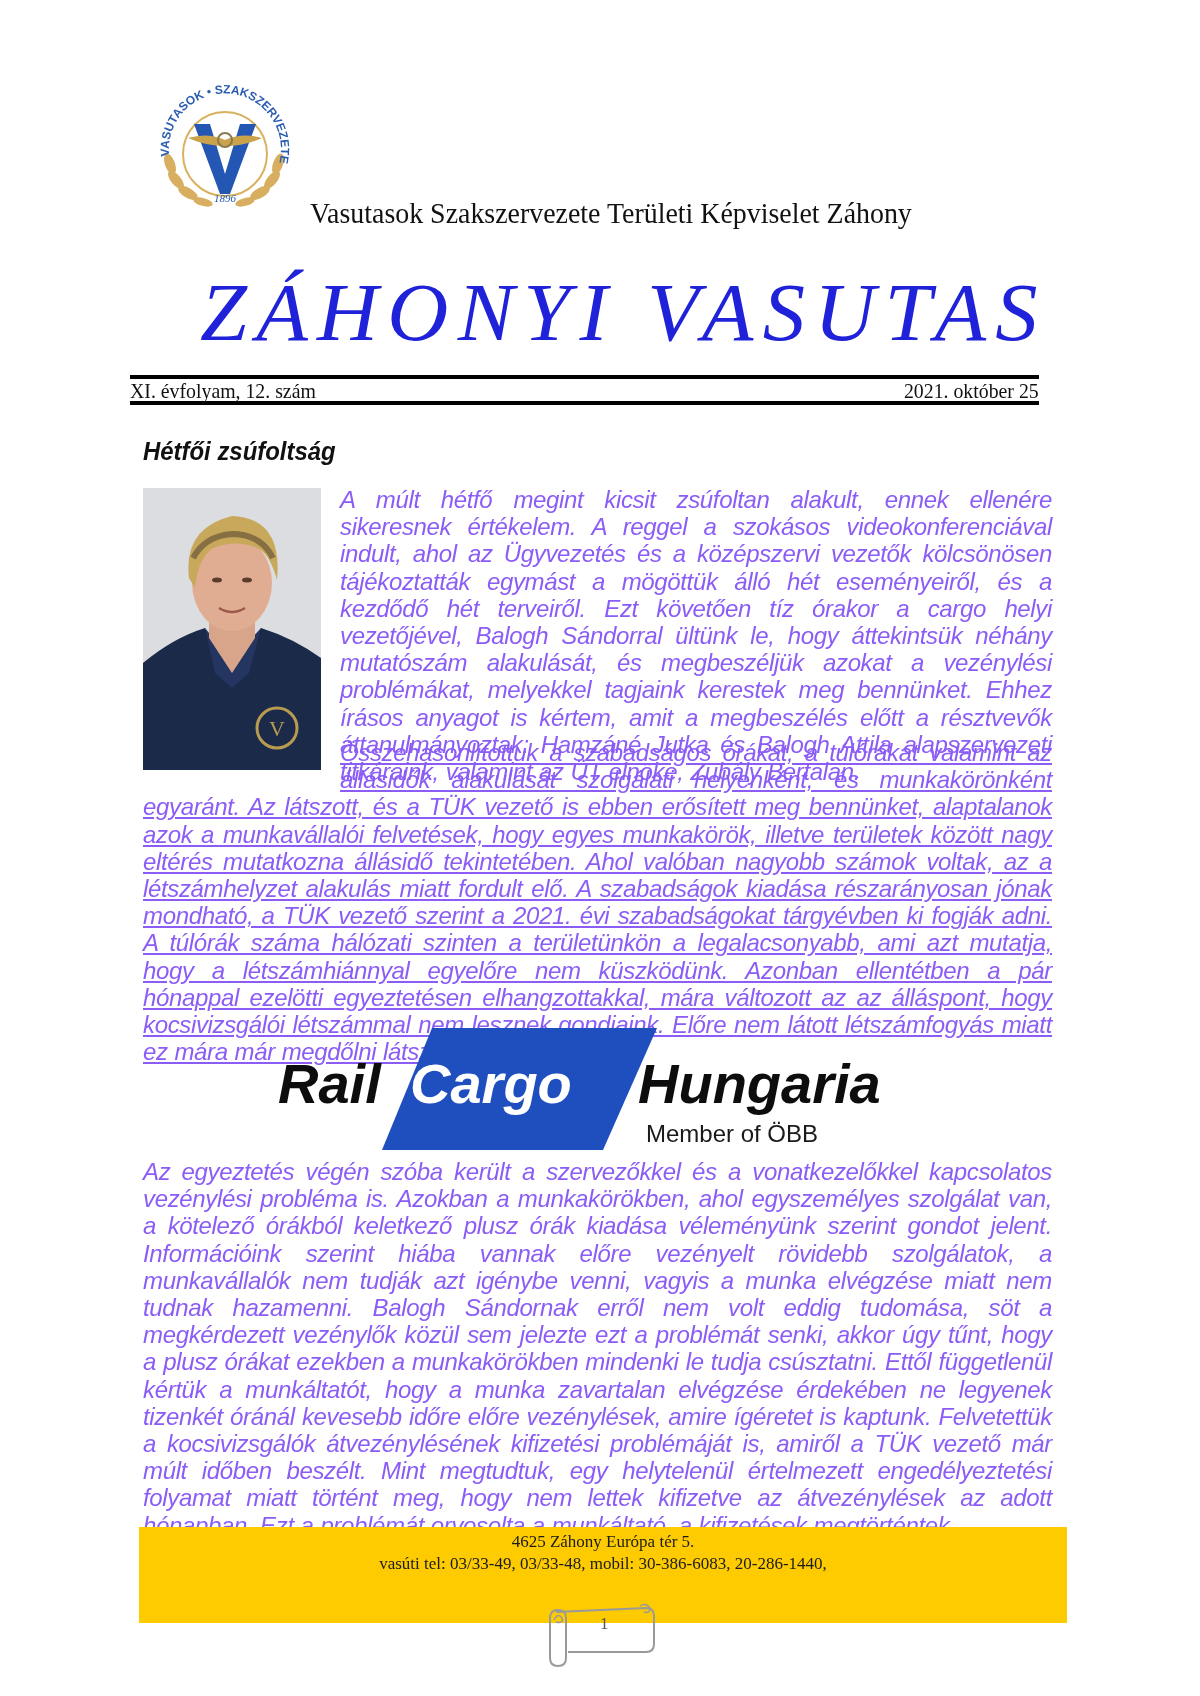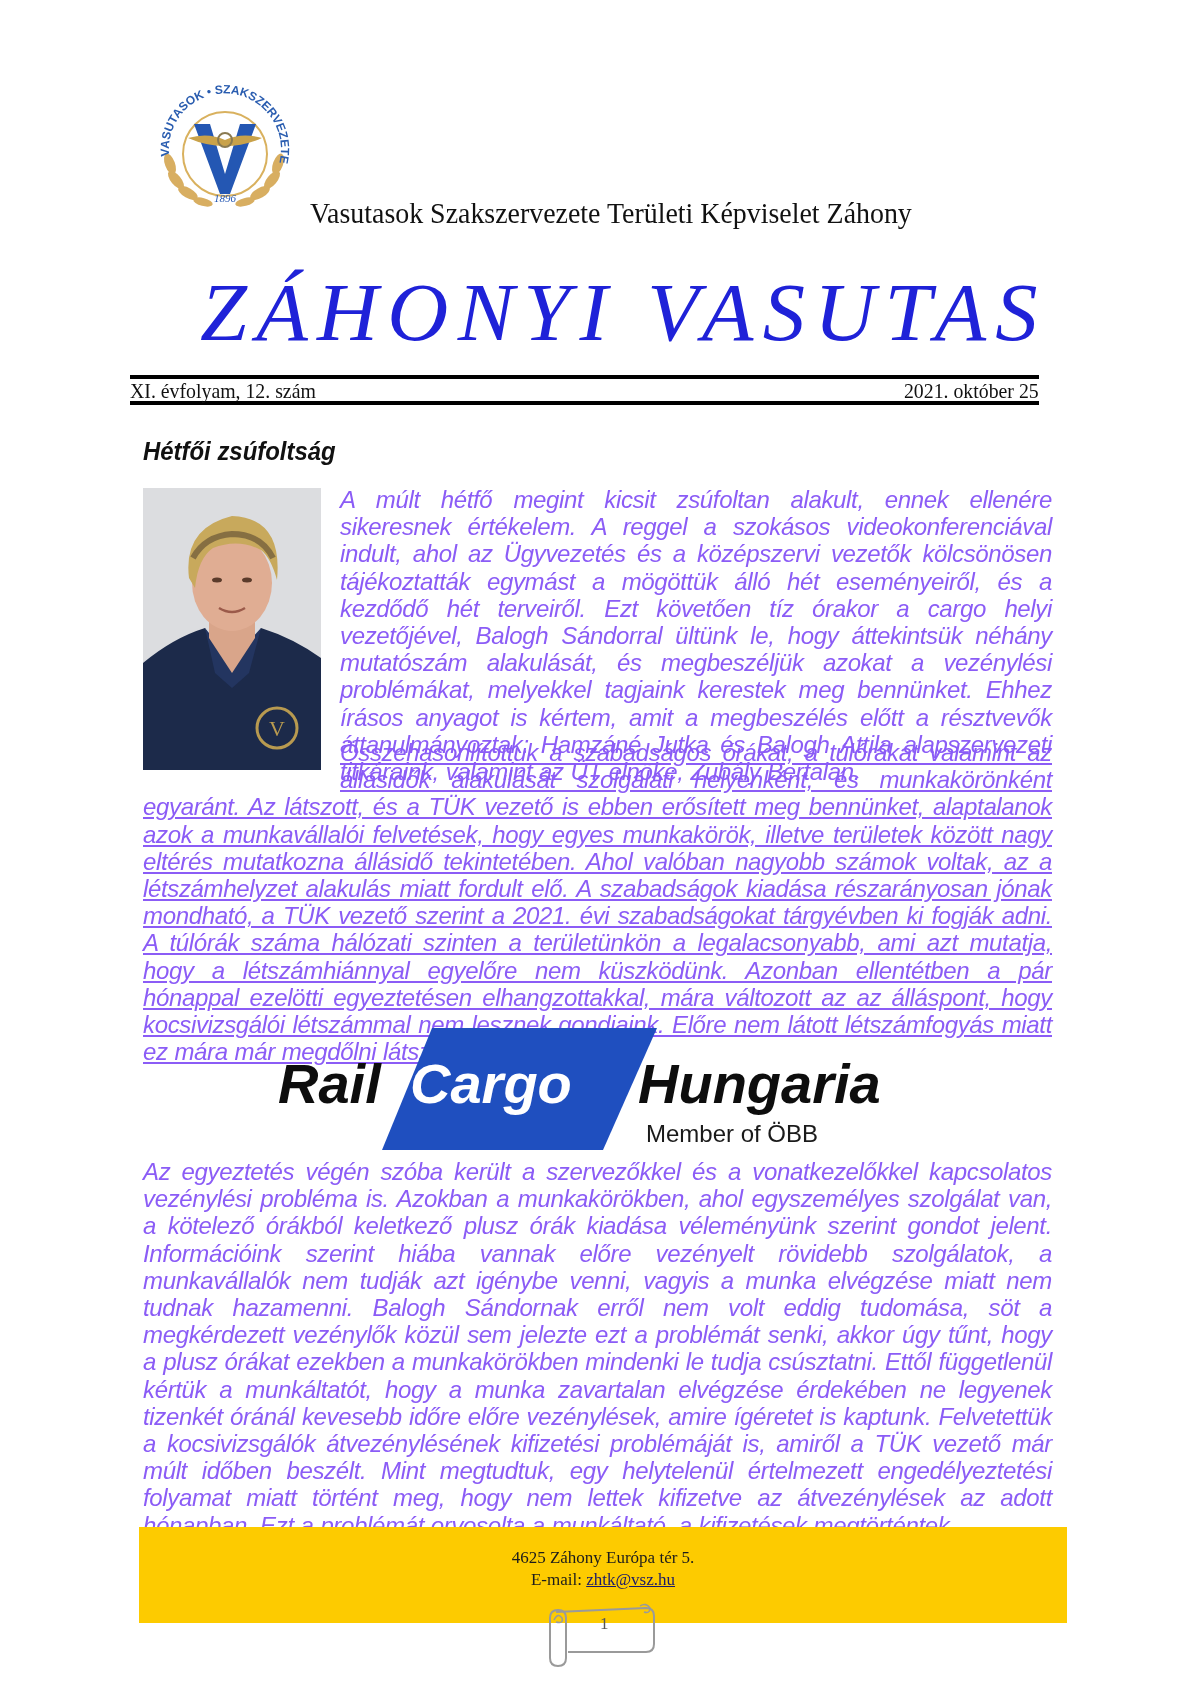--- a/index.html
+++ b/index.html
@@ -72,21 +72,21 @@
 
   
   #footer {
     left: 139px; top: 1527px; width: 928px; height: 96px;
     background: #fdcb00;
     font-family: "Liberation Serif", serif;
     font-size: 17px; color: #1c1c1c;
     text-align: center;
     line-height: 22px;
   }
-  #footer .lines { padding-top: 20px; }
+  #footer .lines { padding-top: 4px; }
   #footer a { color: #1a1a6a; text-decoration: underline; }
 
   #page-num-wrap { left: 546px; top: 1602px; width: 112px; height: 66px; }
   #page-num {
     position: absolute; left: 54px; top: 12px;
     font-family: "Liberation Serif", serif; font-size: 17px; color: #555;
   }
 </style>
 </head>
 <body>
@@ -168,21 +168,21 @@
     <text x="368" y="77" font-family="Liberation Sans, sans-serif" font-style="italic" font-weight="bold" font-size="56" fill="#0d0d0d">Hungaria</text>
     <text x="376" y="116" font-family="Liberation Sans, sans-serif" font-size="24" fill="#1a1a1a">Member of ÖBB</text>
   </svg>
 </div>
 
 <p id="para3" class="abs body-text cond">Az egyeztetés végén szóba került a szervezőkkel és a vonatkezelőkkel kapcsolatos vezénylési probléma is. Azokban a munkakörökben, ahol egyszemélyes szolgálat van, a kötelező órákból keletkező plusz órák kiadása véleményünk szerint gondot jelent. Információink szerint hiába vannak előre vezényelt rövidebb szolgálatok, a munkavállalók nem tudják azt igénybe venni, vagyis a munka elvégzése miatt nem tudnak hazamenni. Balogh Sándornak erről nem volt eddig tudomása, söt a megkérdezett vezénylők közül sem jelezte ezt a problémát senki, akkor úgy tűnt, hogy a plusz órákat ezekben a munkakörökben mindenki le tudja csúsztatni. Ettől függetlenül kértük a munkáltatót, hogy a munka zavartalan elvégzése érdekében ne legyenek tizenkét óránál kevesebb időre előre vezénylések, amire ígéretet is kaptunk. Felvetettük a kocsivizsgálók átvezénylésének kifizetési problémáját is, amiről a TÜK vezető már múlt időben beszélt. Mint megtudtuk, egy helytelenül értelmezett engedélyeztetési folyamat miatt történt meg, hogy nem lettek kifizetve az átvezénylések az adott hónapban. Ezt a problémát orvosolta a munkáltató, a kifizetések megtörténtek.</p>
 
 <div id="footer" class="abs">
   <div class="lines">
     <div>4625 Záhony Európa tér 5.</div>
-    <div><span>E-mail: </span><a>zhtk@vsz.hu</a></div>
+    <div>vasúti tel: 03/33-49, 03/33-48, mobil: 30-386-6083, 20-286-1440,</div>
   </div>
 </div>
 
 <div id="page-num-wrap" class="abs">
   <svg width="112" height="66" viewBox="0 0 112 66" style="position:absolute;left:0;top:0">
     <path d="M 10 10 L 100 6 Q 108 6 108 14 L 108 42 Q 108 50 100 50 L 22 50" fill="none" stroke="#9a9a9a" stroke-width="2"></path>
     <path d="M 4 16 Q 4 8 12 8 Q 20 8 20 16 L 20 56 Q 20 64 12 64 Q 4 64 4 56 Z" fill="none" stroke="#9a9a9a" stroke-width="2"></path>
     <path d="M 8 18 Q 12 10 16 16 Q 18 22 10 20" fill="none" stroke="#9a9a9a" stroke-width="1.5"></path>
     <path d="M 94 4 Q 100 0 104 6 Q 104 12 98 10" fill="none" stroke="#9a9a9a" stroke-width="1.5"></path>
   </svg>

